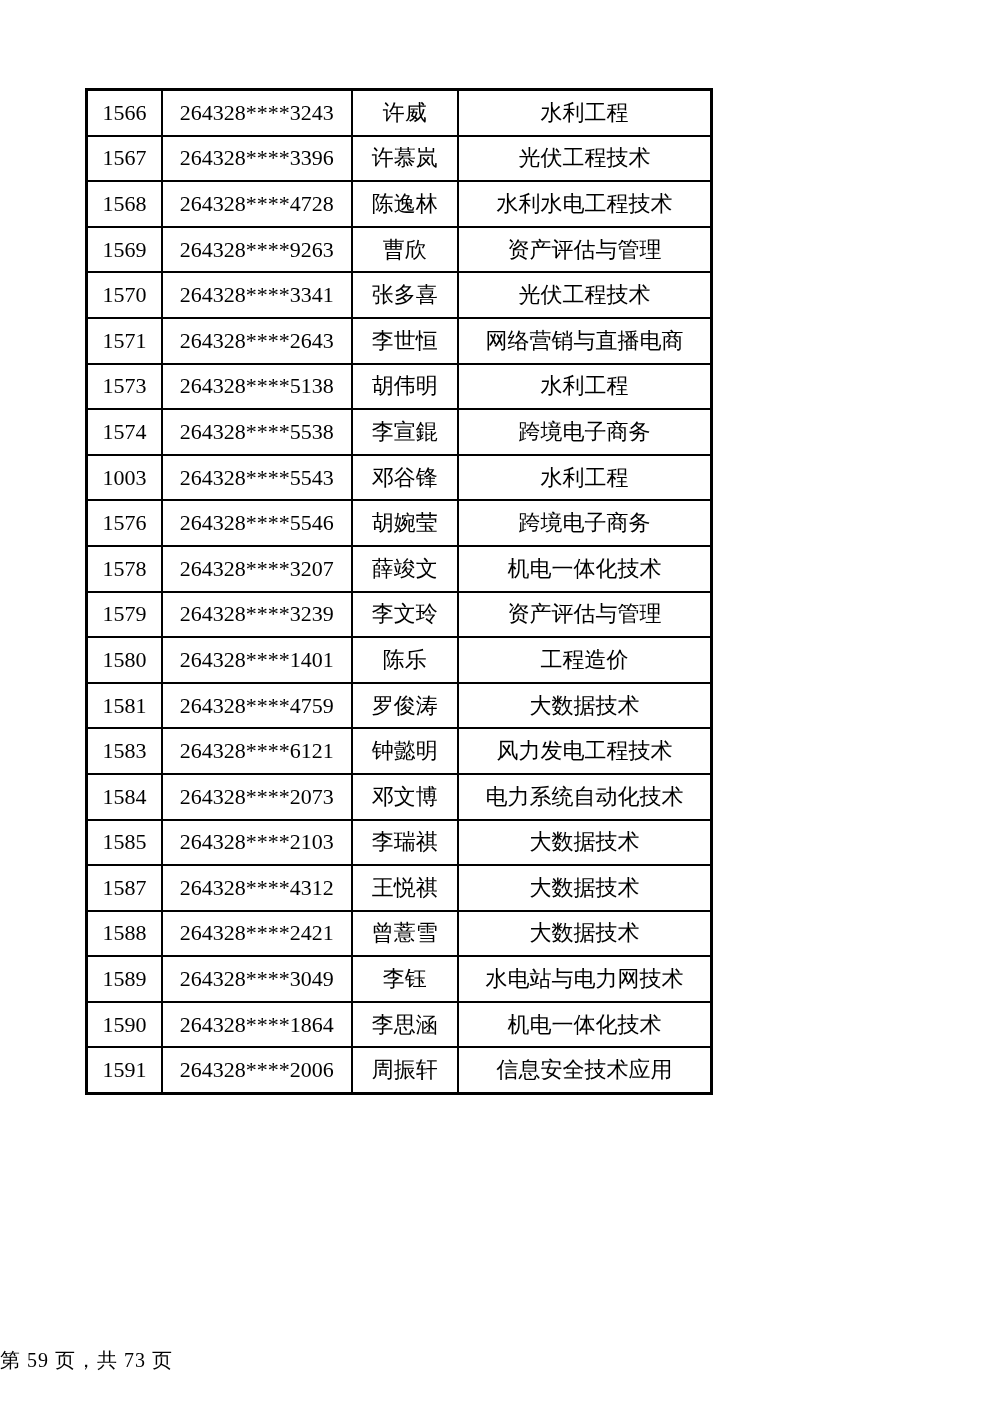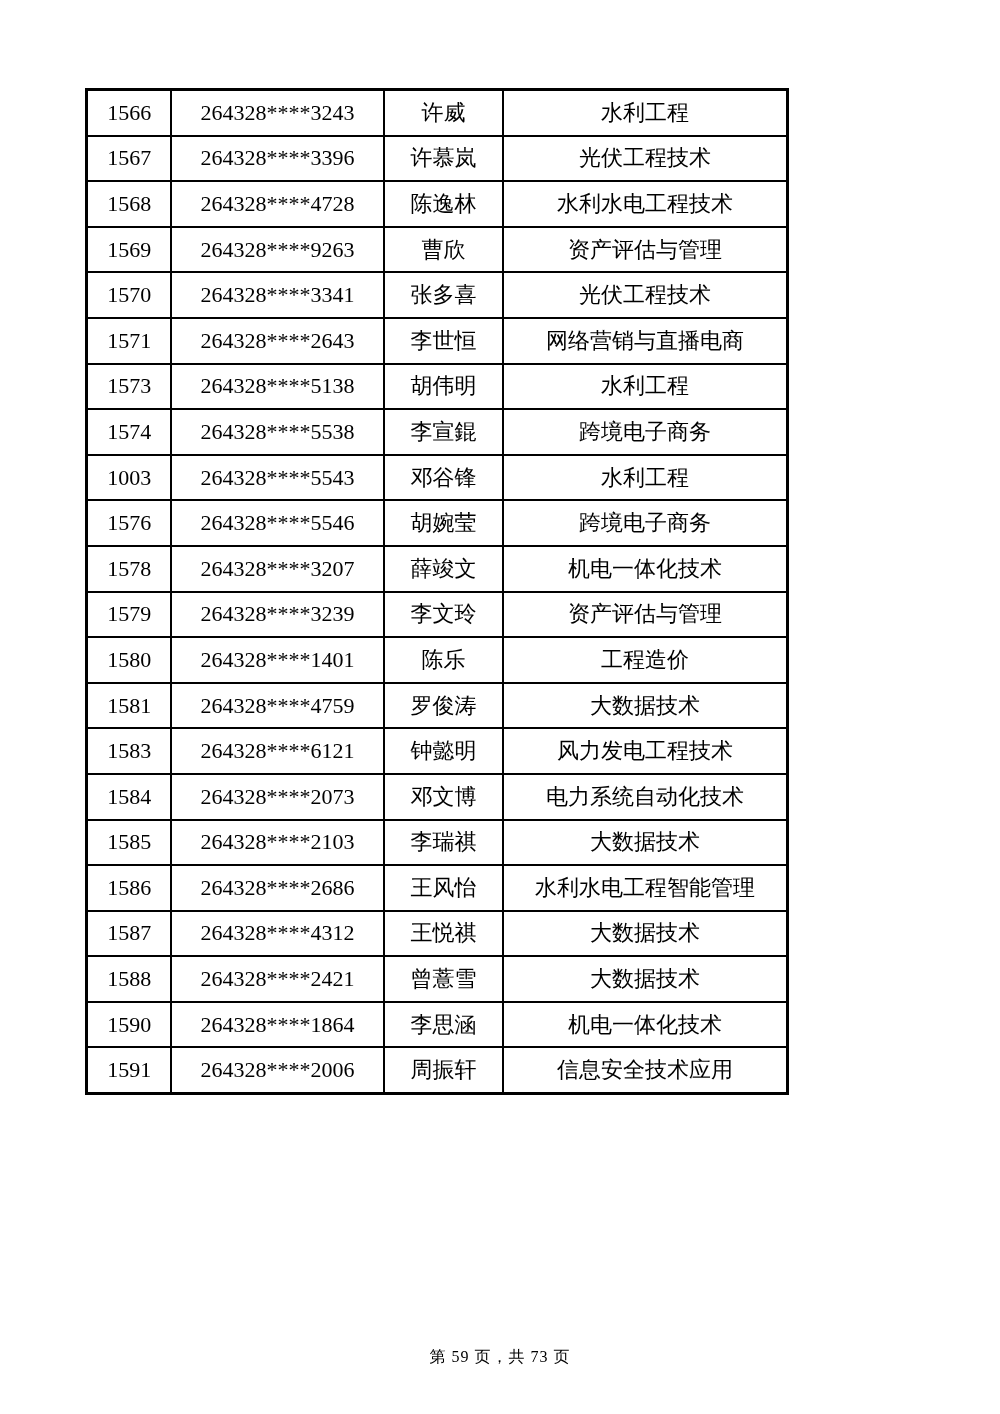--- a/index.html
+++ b/index.html
@@ -11,21 +11,21 @@
     position: relative;
     width: 1000px;
     height: 1414px;
     font-family: "Liberation Serif", "DejaVu Serif", serif;
     color: #000000;
   }
   .doc-table {
     position: absolute;
     left: 85px;
     top: 88px;
-    width: 704px;
+    width: 628px;
     border-collapse: collapse;
     table-layout: fixed;
     border: 3px solid #000000;
   }
   .doc-table td {
     border: 2px solid #000000;
     text-align: center;
     vertical-align: middle;
     font-size: 22px;
     height: 43.6px;
@@ -35,22 +35,22 @@
   }
   .col-no    { width: 12.1%;  }
   .col-id    { width: 30.3%;  }
   .col-name  { width: 17.05%; }
   .col-major { width: 40.55%; }
   .page-footer {
     position: absolute;
     left: 0;
     top: 1347px;
     width: 1000px;
-    text-align: center;
-    font-size: 16px;
+    text-align: left;
+    font-size: 20px;
     letter-spacing: 1px;
   }
 </style>
 </head>
 <body>
 
 <table class="doc-table">
   <colgroup>
     <col class="col-no">
     <col class="col-id">
@@ -173,41 +173,41 @@
     <td>电力系统自动化技术</td>
   </tr>
 
   <tr>
     <td>1585</td>
     <td>264328****2103</td>
     <td>李瑞祺</td>
     <td>大数据技术</td>
   </tr>
 
-  <tr>
-    <td>1586</td>
-    <td>264328****2686</td>
-    <td>王风怡</td>
-    <td>水利水电工程智能管理</td>
-  </tr>
 
   <tr>
     <td>1587</td>
     <td>264328****4312</td>
     <td>王悦祺</td>
     <td>大数据技术</td>
   </tr>
 
   <tr>
     <td>1588</td>
     <td>264328****2421</td>
     <td>曾薏雪</td>
     <td>大数据技术</td>
   </tr>
 
+  <tr>
+    <td>1589</td>
+    <td>264328****3049</td>
+    <td>李钰</td>
+    <td>水电站与电力网技术</td>
+  </tr>
 
   <tr>
     <td>1590</td>
     <td>264328****1864</td>
     <td>李思涵</td>
     <td>机电一体化技术</td>
   </tr>
 
   <tr>
     <td>1591</td>

